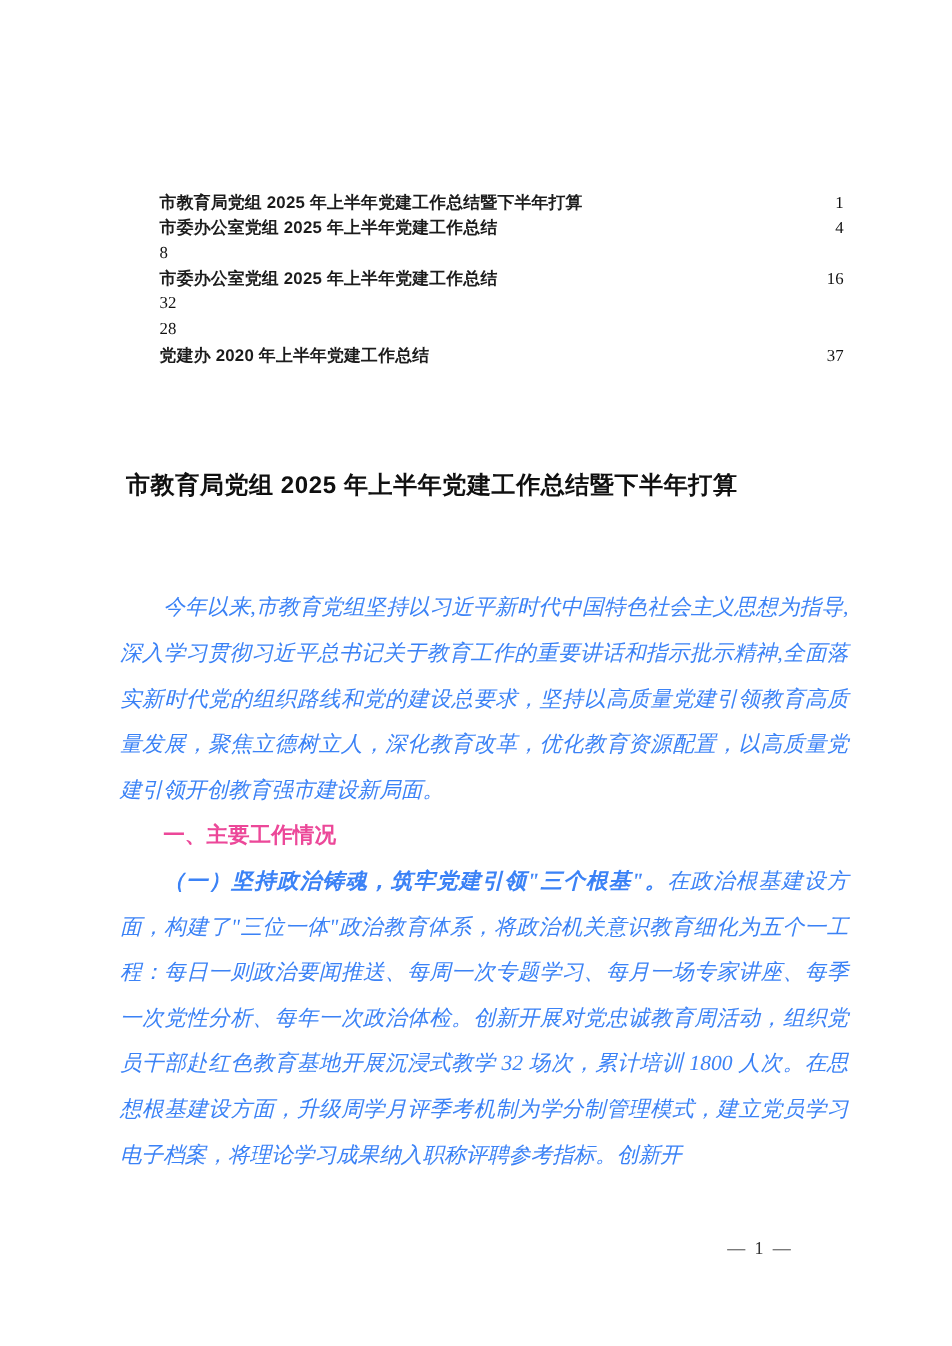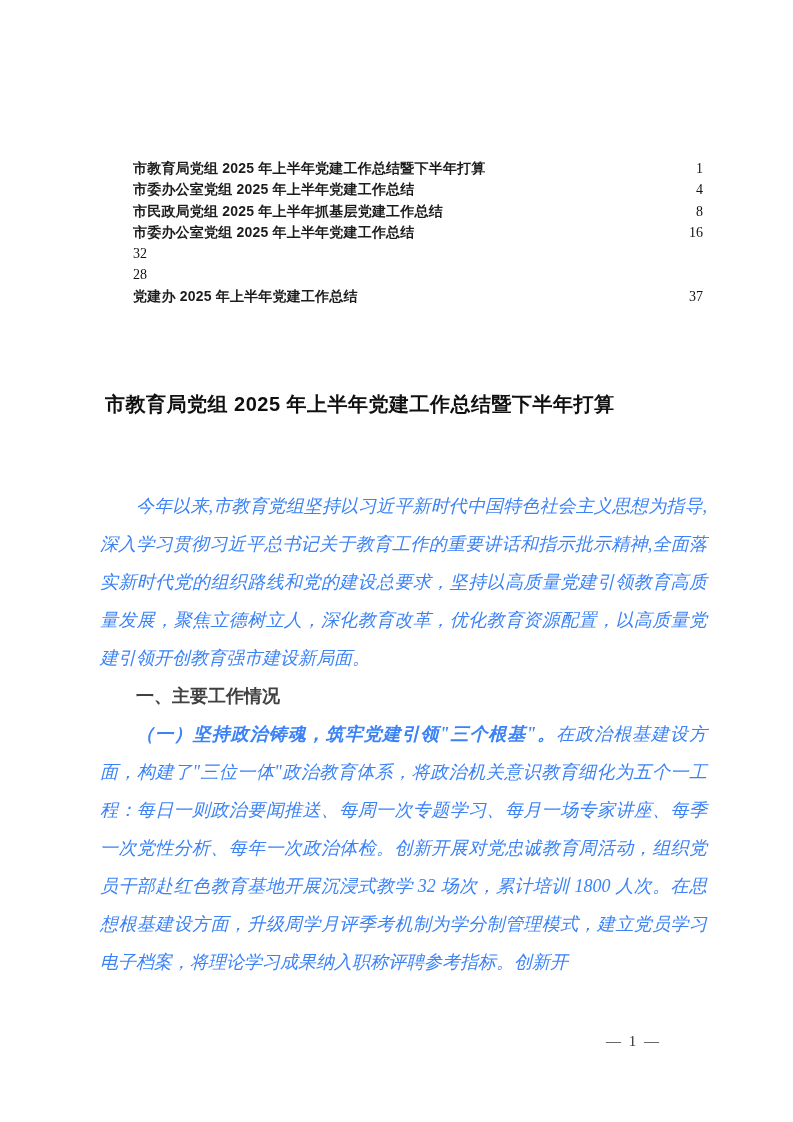--- a/index.html
+++ b/index.html
@@ -73,21 +73,21 @@
     color: #3b82f6;
   }
   .section-heading {
     margin: 0;
     font-family: "Liberation Sans", "DejaVu Sans", sans-serif;
     font-style: normal;
     font-weight: 700;
     font-size: 18px;
     line-height: 38px;
     text-indent: 2em;
-    color: #404040;
+    color: #ec4899;
   }
   .para-lead {
     font-weight: 700;
   }
   
   .footer-pn {
     position: absolute;
     right: 132px;
     top: 1033px;
     font-family: "Liberation Serif", "DejaVu Serif", serif;
@@ -104,35 +104,34 @@
   <div class="toc">
     <div class="toc-row">
       <span class="toc-title">市教育局党组 2025 年上半年党建工作总结暨下半年打算</span>
       <span class="toc-page">1</span>
     </div>
     <div class="toc-row">
       <span class="toc-title">市委办公室党组 2025 年上半年党建工作总结</span>
       <span class="toc-page">4</span>
     </div>
     <div class="toc-row">
-      <span class="toc-title">市民政局党组 2025 年上半年抓基层党建工作总结</span>
       <span class="toc-page">8</span>
     </div>
     <div class="toc-row">
       <span class="toc-title">市委办公室党组 2025 年上半年党建工作总结</span>
       <span class="toc-page">16</span>
     </div>
     <div class="toc-row">
       <span class="toc-page">32</span>
     </div>
     <div class="toc-row">
       <span class="toc-page">28</span>
     </div>
     <div class="toc-row">
-      <span class="toc-title">党建办 2025 年上半年党建工作总结</span>
+      <span class="toc-title">党建办 2020 年上半年党建工作总结</span>
       <span class="toc-page">37</span>
     </div>
   </div>
 
   <div class="doc-title">市教育局党组 2025 年上半年党建工作总结暨下半年打算</div>
 
   <div class="body-flow">
     <p class="body-para">今年以来,市教育党组坚持以习近平新时代中国特色社会主义思想为指导,深入学习贯彻习近平总书记关于教育工作的重要讲话和指示批示精神,全面落实新时代党的组织路线和党的建设总要求，坚持以高质量党建引领教育高质量发展，聚焦立德树立人，深化教育改革，优化教育资源配置，以高质量党建引领开创教育强市建设新局面。</p>
     <h2 class="section-heading">一、主要工作情况</h2>
     <p class="body-para"><span class="para-lead">（一）坚持政治铸魂，筑牢党建引领"三个根基"。</span><span>在政治根基建设方面，构建了"三位一体"政治教育体系，将政治机关意识教育细化为五个一工程：每日一则政治要闻推送、每周一次专题学习、每月一场专家讲座、每季一次党性分析、每年一次政治体检。创新开展对党忠诚教育周活动，组织党员干部赴红色教育基地开展沉浸式教学 32 场次，累计培训 1800 人次。在思想根基建设方面，升级周学月评季考机制为学分制管理模式，建立党员学习电子档案，将理论学习成果纳入职称评聘参考指标。创新开</span></p>

